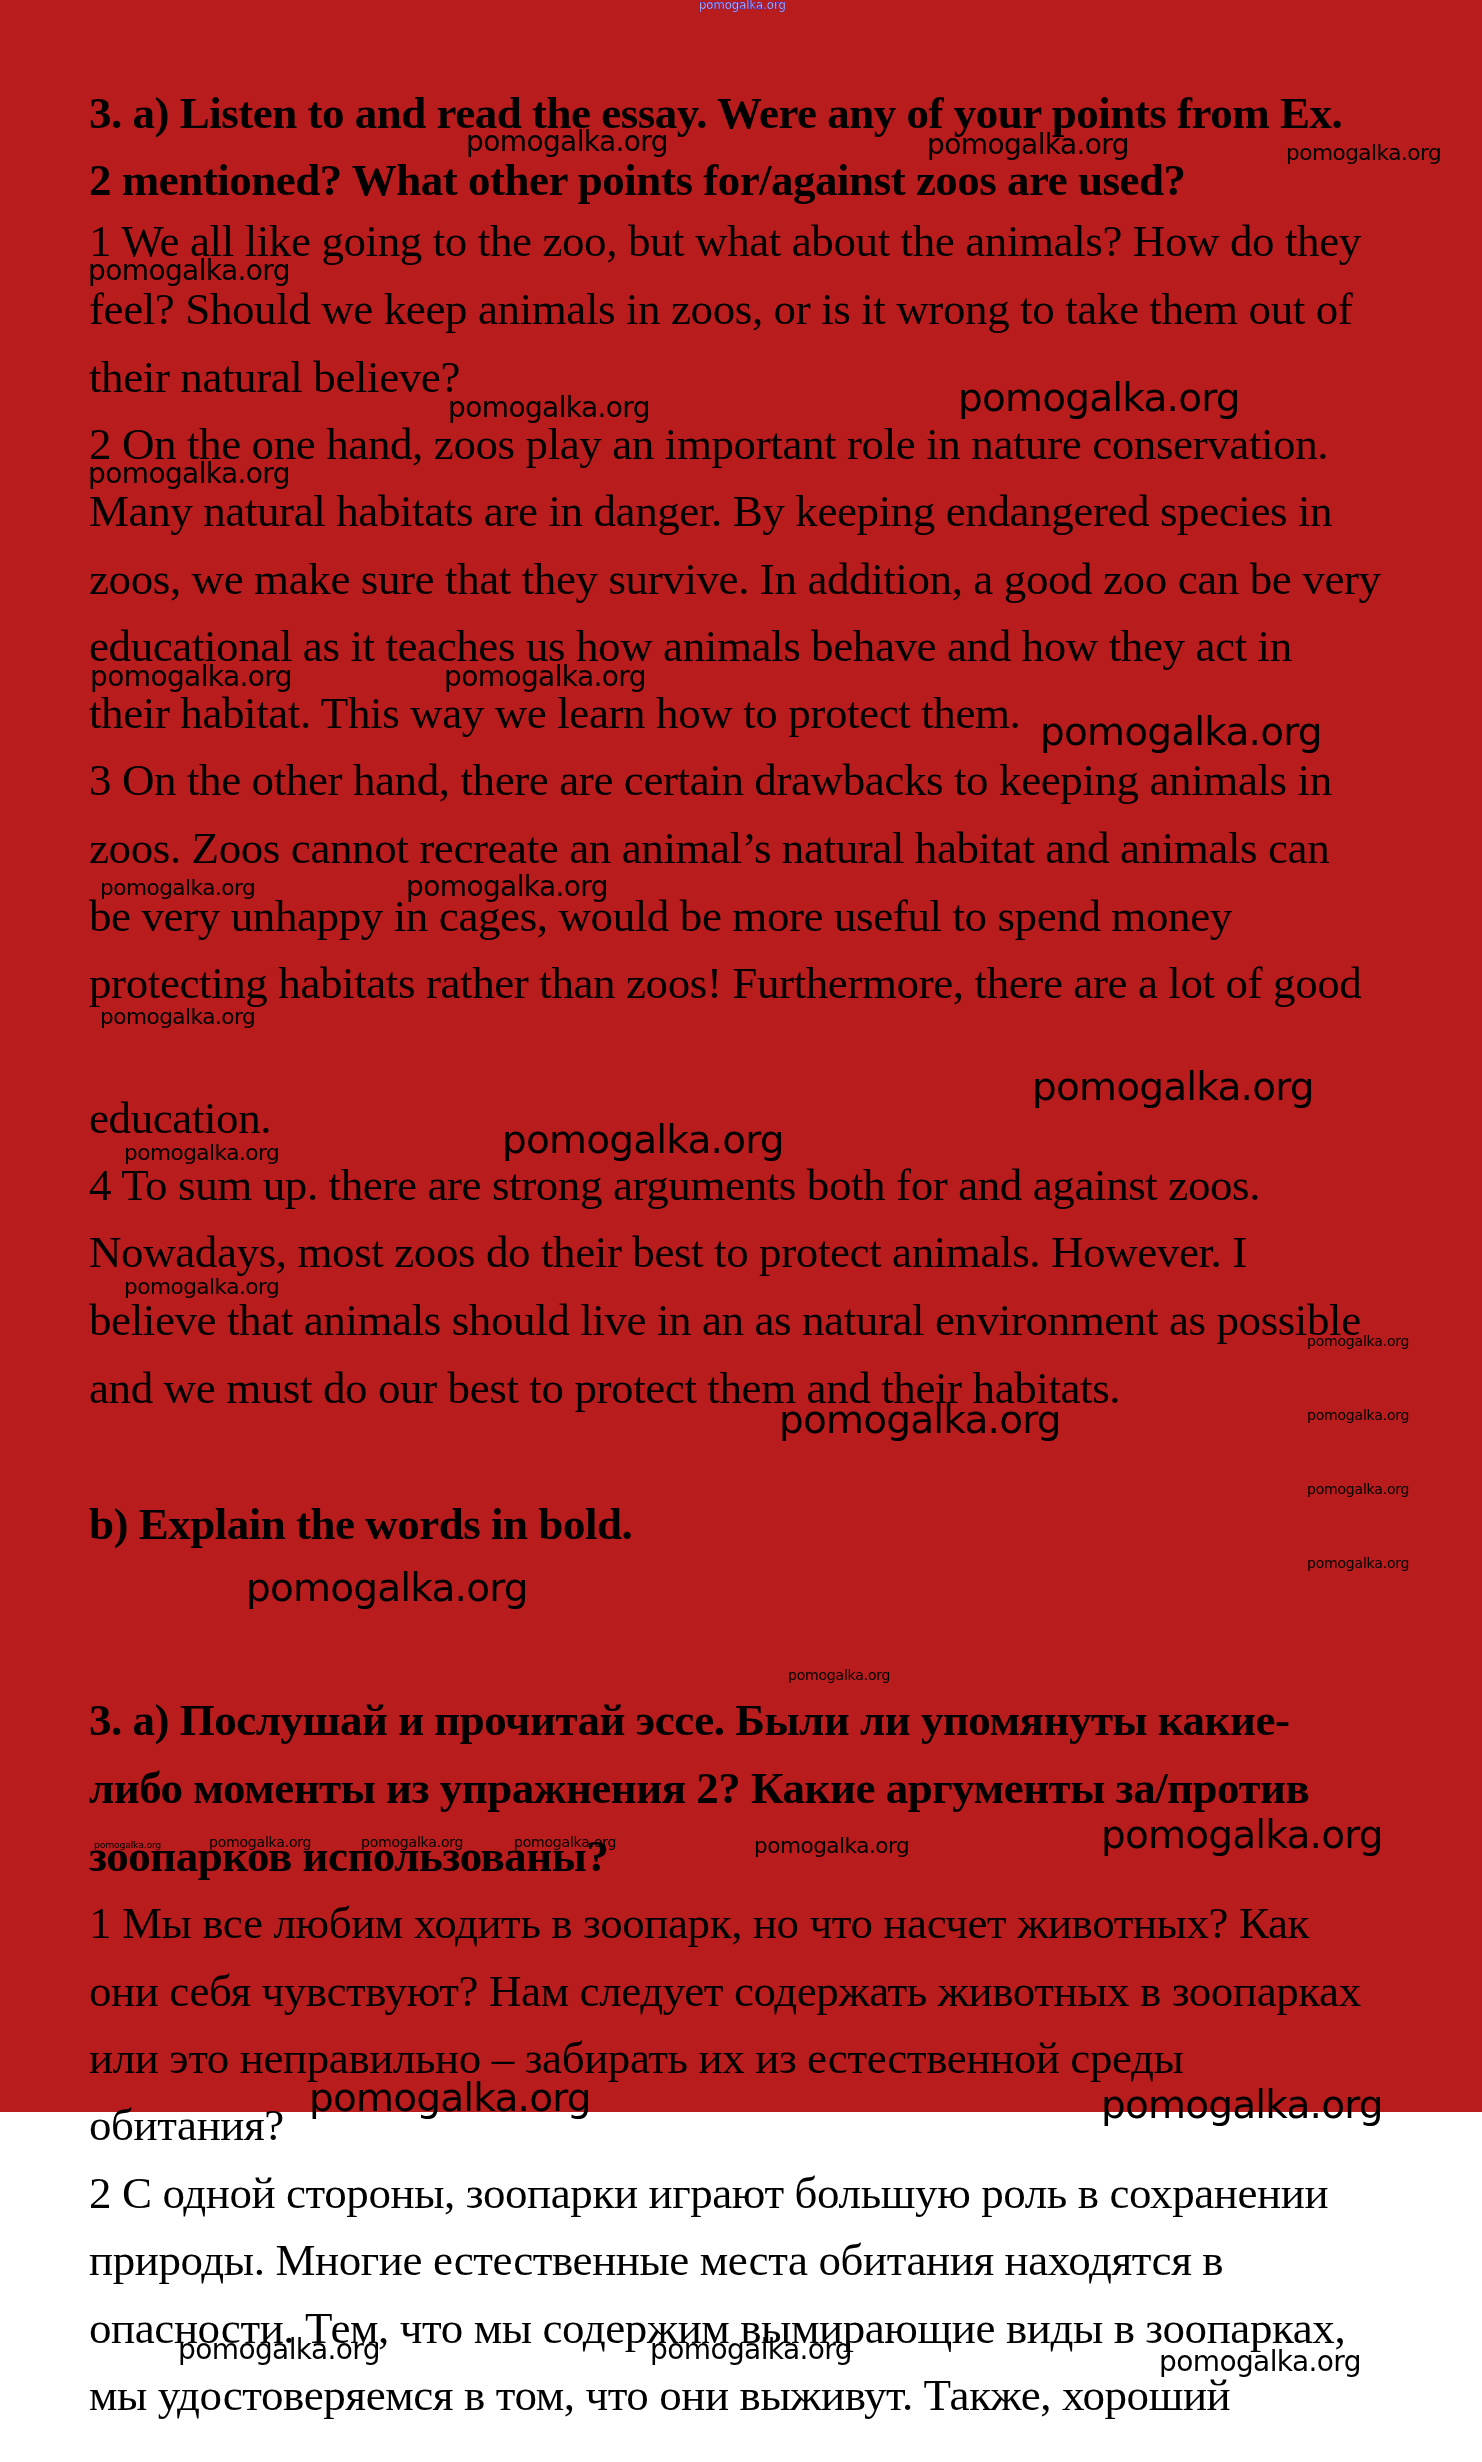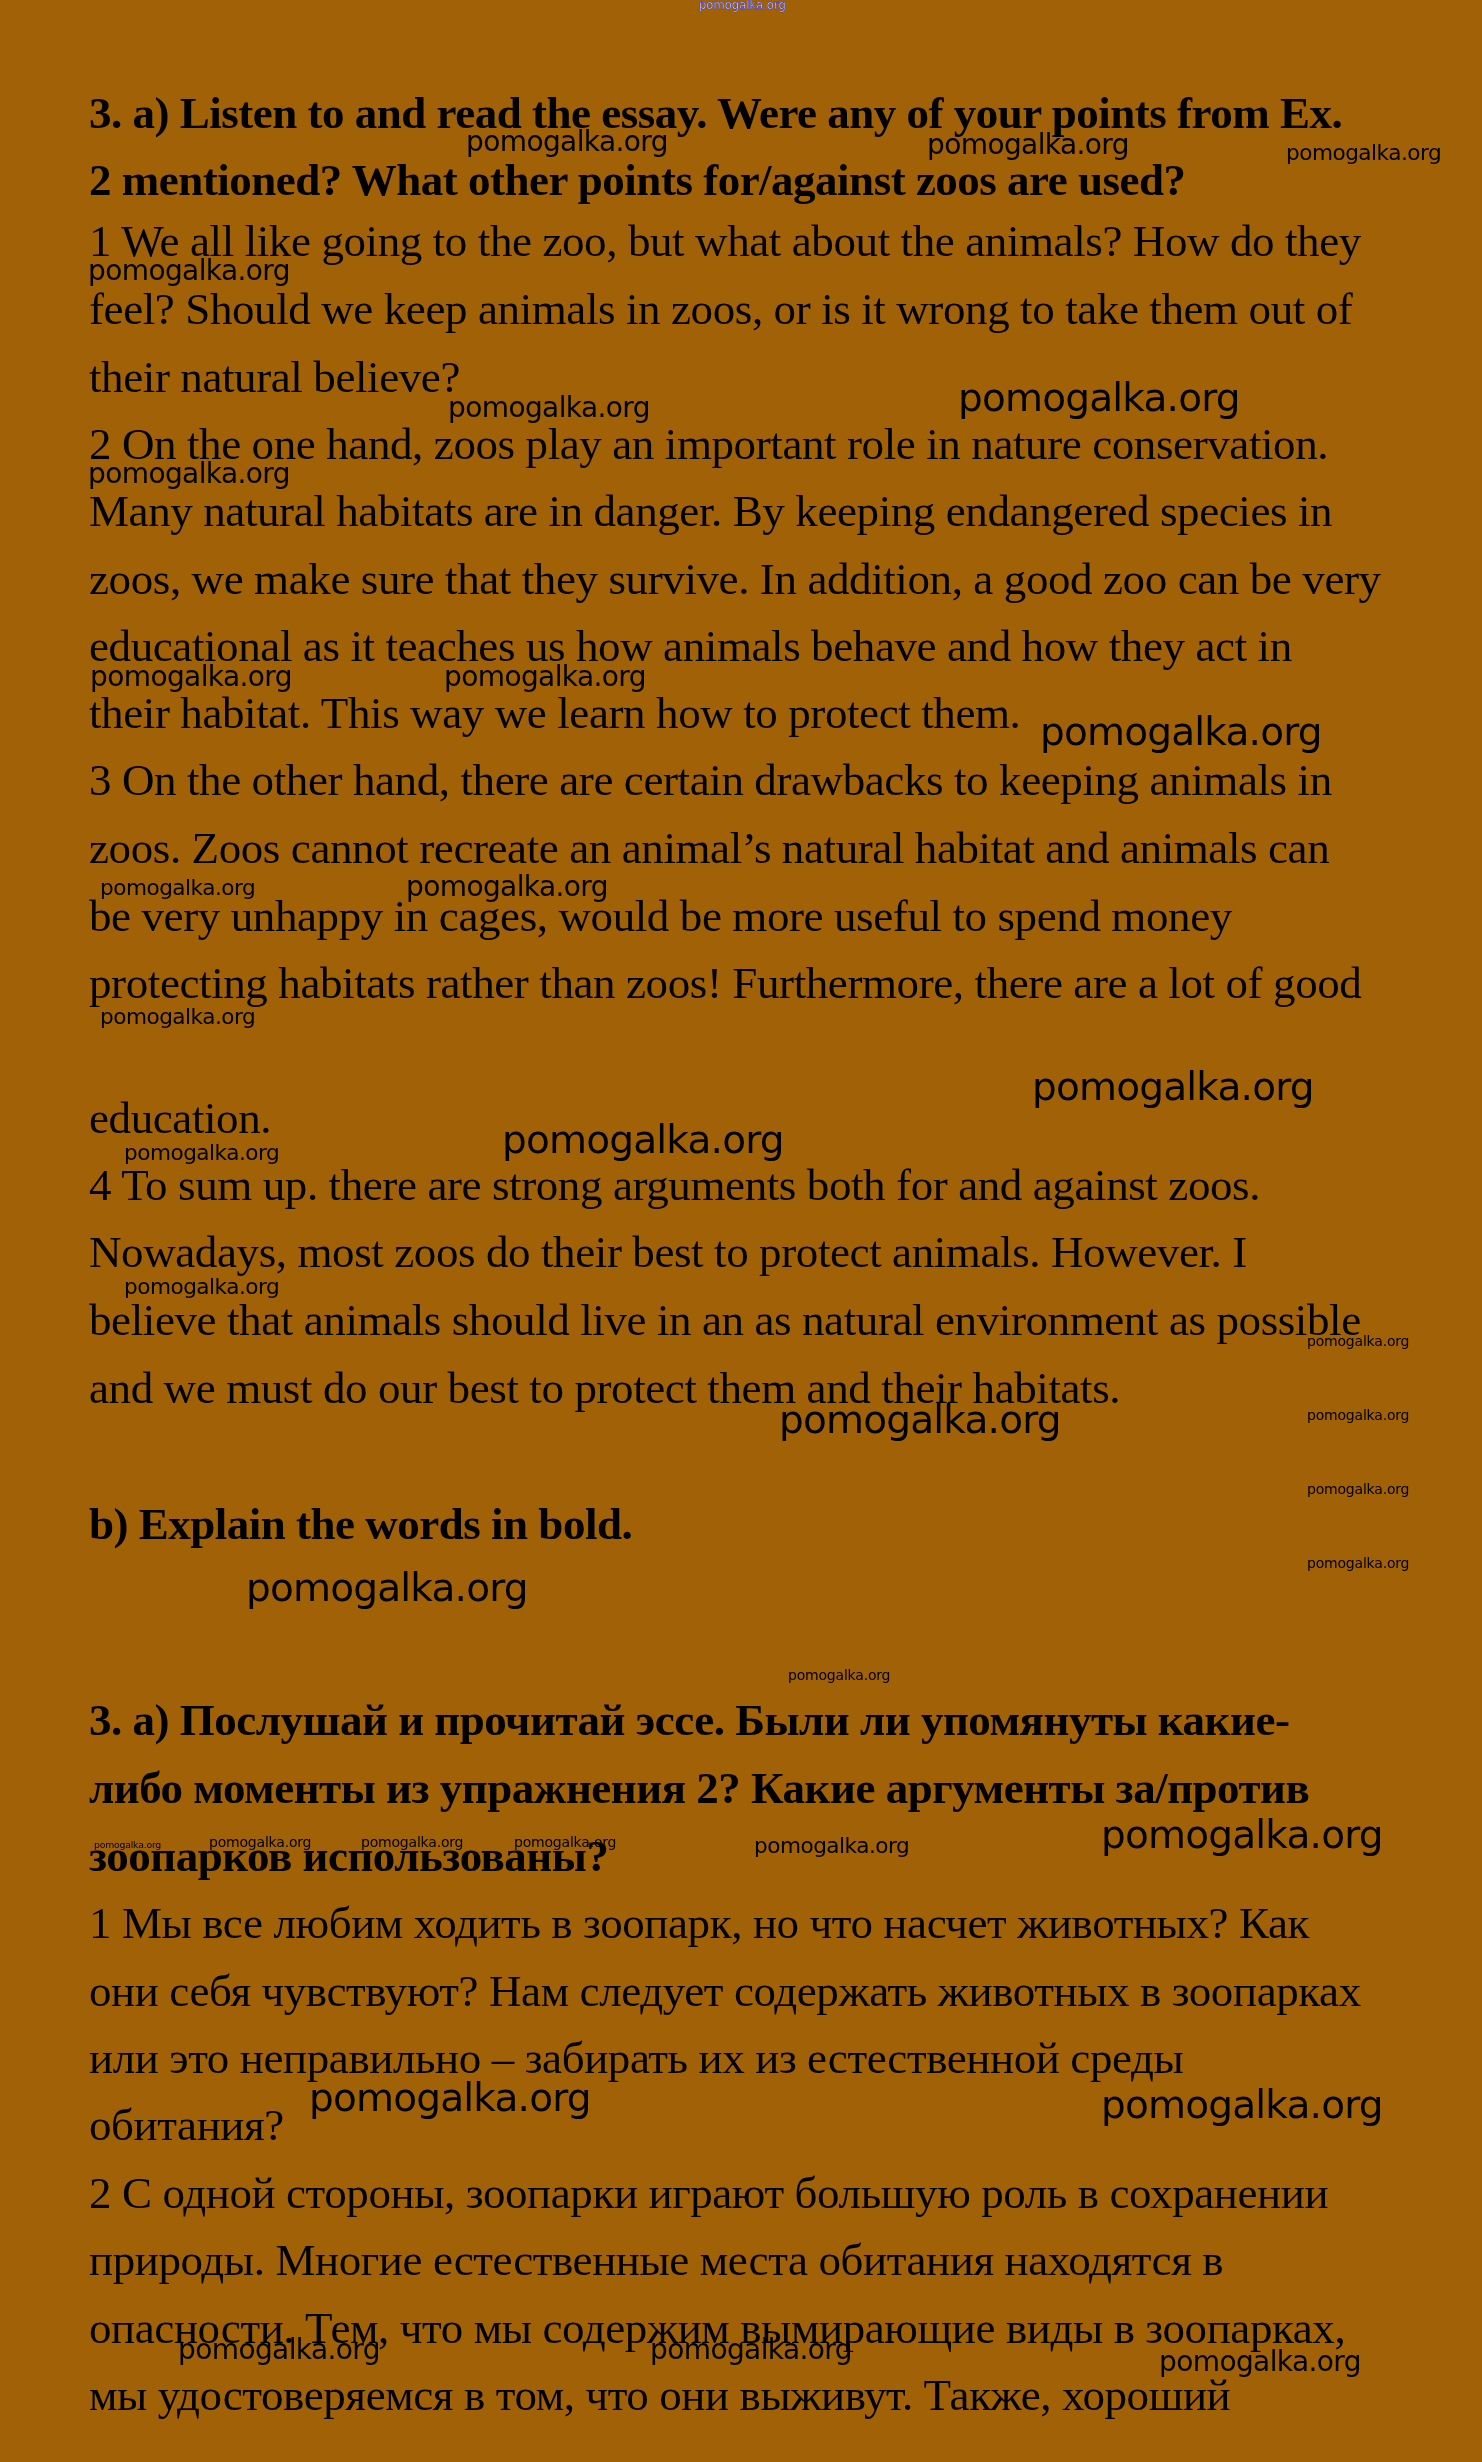--- a/index.html
+++ b/index.html
@@ -1,17 +1,17 @@
 <!DOCTYPE html>
 <html style="font-size:12.4px"><head>
 <meta charset="utf-8">
 <style>
   html, body { margin: 0; padding: 0; background: #ffffff; }
   body { width: 1482px; height: 2462px; position: relative; overflow: hidden; }
-  .page { position: absolute; left: 0; top: 0; width: 1482px; height: 2462px; background: #a16207; }
+  .page { position: absolute; left: 0; top: 0; width: 1482px; height: 2112px; background: #b91c1c; }
   .line {
     position: absolute; left: 89px; white-space: nowrap;
     font-family: "Liberation Serif", "DejaVu Serif", serif;
     color: #000; line-height: 1; 
   }
   .heading { font-weight: bold; font-size: 45px; letter-spacing: -0.5px; }
   .body { font-weight: normal; font-size: 45px; letter-spacing: -0.4px; text-align: right; }
   .wm {
     position: absolute; white-space: nowrap;
     font-family: "DejaVu Sans", "Liberation Sans", sans-serif;

